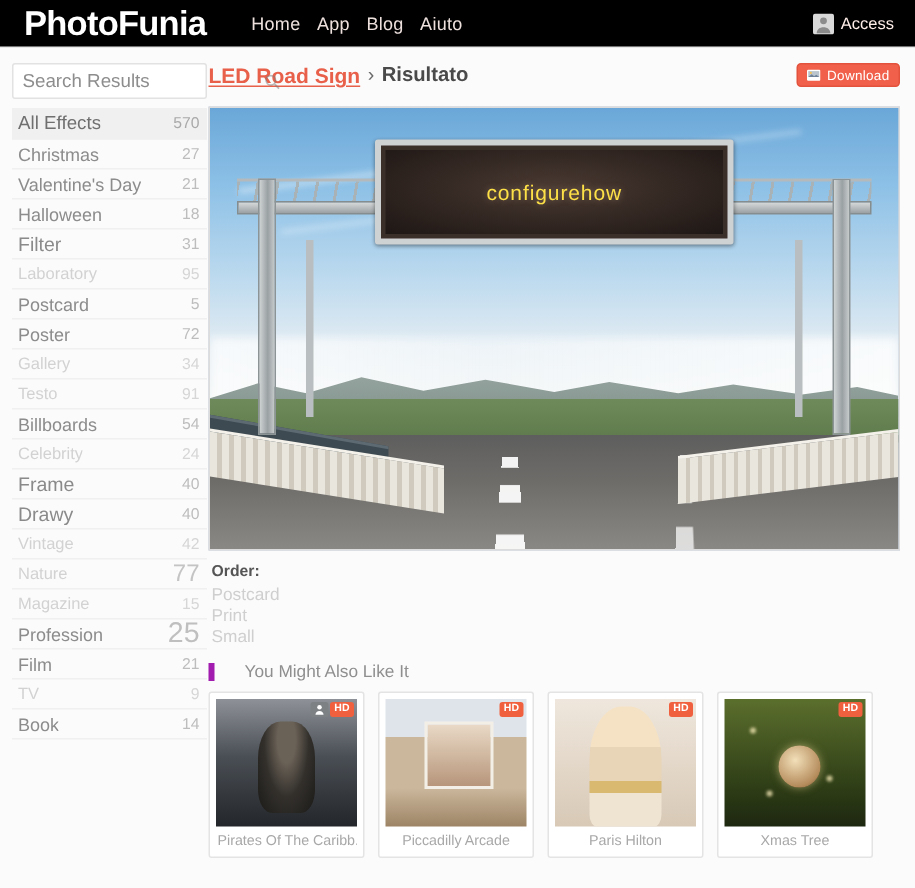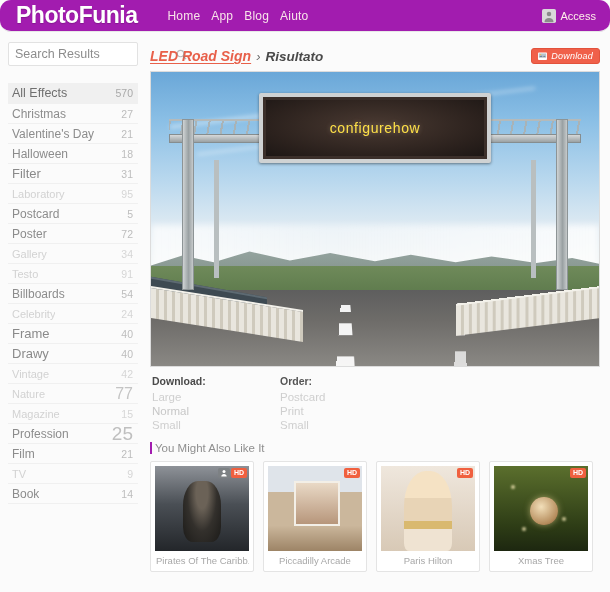--- a/index.html
+++ b/index.html
@@ -7,80 +7,79 @@
   body {
     width:610px; height:592px;
     background:#f2f2f2;
     font-family:"Liberation Sans", sans-serif;
     overflow:hidden;
   }
   .page { width:610px; height:592px; position:relative; background:#fbfbfb; }
 
   
   .topbar {
-    height:32px; background:#a21caf; position:relative;
+    height:32px; background:#000000; position:relative;
     display:flex; align-items:center;
     border-bottom:1px solid #e8e8e8;
-    border-radius:11px;
   }
   .logo {
     margin-left:16px; color:#ffffff; font-size:23px; font-weight:bold;
     letter-spacing:-0.5px; line-height:1;
     text-shadow:0 1px 1px rgba(0,0,0,.18);
   }
   .nav { margin-left:30px; display:flex; align-items:center; gap:11px; }
   .nav a {
     color:#fff2ee; font-size:12px; text-decoration:none;
     opacity:.93; letter-spacing:.2px;
   }
   .account {
     position:absolute; right:14px; top:50%; transform:translateY(-50%);
     display:flex; align-items:center; gap:5px;
   }
   .account .ico { width:14px; height:14px; display:block; }
   .account span { color:#ffeee9; font-size:11px; }
 
   
-  .body-wrap { display:flex; padding:10px 8px 0 8px; gap:12px; }
+  .body-wrap { display:flex; padding:10px 8px 0 8px; gap:1px; }
 
   
   .sidebar { width:130px; flex:0 0 130px; }
   .searchbox {
     height:24px; border:1px solid #e2e2e2; background:#fff;
     display:flex; align-items:center; padding:0 6px;
     border-radius:2px;
   }
   .searchbox input {
     flex:1; border:none; outline:none; background:transparent;
     font-family:"Liberation Sans", sans-serif;
     font-size:12.5px; color:#8d8d8d; padding:0;
   }
   .searchbox .sico { width:11px; height:11px; flex:0 0 11px; opacity:.5; }
 
-  .cat-list { margin-top:17px; }
+  .cat-list { margin-top:6px; }
   .cat {
     display:flex; align-items:center; justify-content:space-between;
     height:20px; padding:0 5px 0 4px;
     border-bottom:1px solid #f0f0f0;
     color:#9b9b9b; font-size:11px;
   }
   .cat .lbl { white-space:nowrap; overflow:hidden; }
   .cat .cnt { color:#bdbdbd; font-size:10.5px; }
   .cat.active { background:#f0f0f0; color:#6f6f6f; font-size:12.5px; height:21px; }
   .cat.active .cnt { color:#a9a9a9; }
   .cat.s12 { font-size:12px; color:#8c8c8c; }
   .cat.s13 { font-size:13px; color:#8a8a8a; }
   .cat.faint { color:#d2d2d2; }
   .cat.faint .cnt { color:#d6d6d6; }
   .cat.big .cnt { font-size:16px; color:#c4c4c4; }
   .cat.xbig .cnt { font-size:19px; color:#bfbfbf; }
 
   
   .main { flex:1; min-width:0; padding-right:2px; }
-  .crumbrow { display:flex; align-items:flex-end; height:22px;font-style:italic; }
+  .crumbrow { display:flex; align-items:flex-start; height:22px; }
   .crumb-link {
     color:#e8604a; font-size:14px; font-weight:bold;
     text-decoration:underline; text-underline-offset:2px;
   }
   .crumb-sep { color:#6a6a6a; font-size:13px; margin:0 5px; }
   .crumb-cur { color:#4a4a4a; font-size:13.5px; font-weight:bold; }
   .dlbtn {
     margin-left:auto; background:#f0604a; border:1px solid #e2523c;
     border-radius:3px; height:16px; padding:0 6px;
     display:flex; align-items:center; gap:4px;
@@ -182,23 +181,23 @@
   
   .opts { display:flex; margin-top:8px; padding-left:2px; }
   .optcol { width:128px; }
   .opt-head { color:#4a4a4a; font-size:10.5px; font-weight:bold; margin-bottom:3px; }
   .opt-head.grey { color:#555; }
   .opt a { display:block; color:#cfcfcf; font-size:11.5px; text-decoration:none; line-height:14px; }
   .opt a.mid { color:#c7c7c7; }
 
   
   .sec-title {
-    margin-top:10px; padding-left:3px;
+    margin-top:10px; padding-left:20px;
     color:#8f8f8f; font-size:11.5px;
-    border-left:2px solid #a21caf;
+    border-left:4px solid #a21caf;
   }
   .thumbs { display:flex; gap:9px; margin-top:7px; }
   .card {
     width:104px; background:#fff; border:1px solid #e4e4e4; border-radius:2px;
     padding:4px 4px 0 4px;
   }
   .thumb { width:94px; height:85px; position:relative; overflow:hidden; }
   .badge-hd {
     position:absolute; right:2px; top:2px; background:#f0603f; color:#fff;
     font-size:7px; font-weight:bold; padding:1px 3px; border-radius:2px;
@@ -404,26 +403,20 @@
         <div class="pole-sm" style="right:14%;"></div>
 
         <div class="ledsign">
           <div class="inner"></div>
           <div class="ledtext">configurehow</div>
         </div>
       </div>
 
       <div class="opts">
         <div class="optcol opt">
-          <div class="opt-head">Download:</div>
-          <a href="#">Large</a>
-          <a href="#" class="mid">Normal</a>
-          <a href="#">Small</a>
-        </div>
-        <div class="optcol opt">
           <div class="opt-head grey">Order:</div>
           <a href="#">Postcard</a>
           <a href="#">Print</a>
           <a href="#">Small</a>
         </div>
       </div>
 
       <div class="sec-title">You Might Also Like It</div>
 
       <div class="thumbs">

